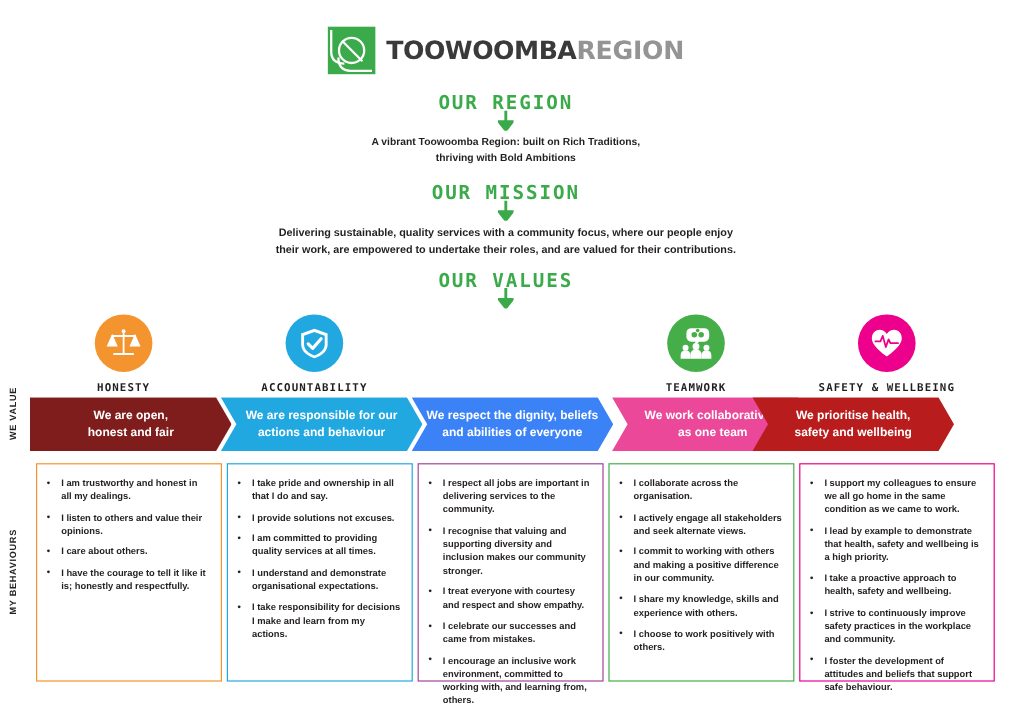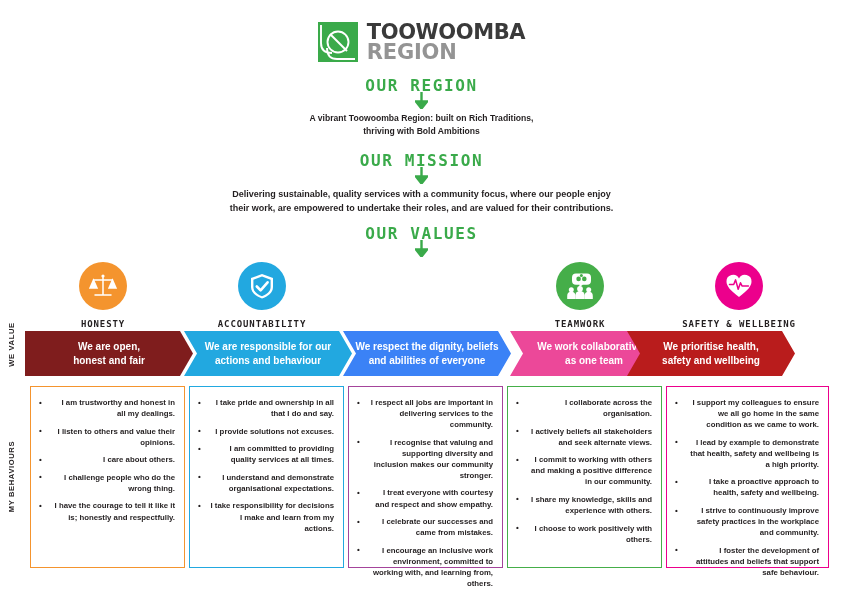--- a/index.html
+++ b/index.html
@@ -10,21 +10,21 @@
     overflow: hidden;
   }
   .page { position: relative; width: 843px; height: 596px; }
 
   
   .logo-wrap {
     position: absolute; left: 0; top: 22px; width: 843px;
     display: flex; justify-content: center; align-items: center; gap: 9px;
   }
   .logo-mark { width: 40px; height: 40px; flex: 0 0 auto; }
-  .logo-text { display: flex; flex-direction: column; line-height: 0.96; }
+  .logo-text { display: flex; flex-direction: row; line-height: 0.96; }
   .logo-l1 {
     font-size: 21px; font-weight: bold; color: #3a3a3a;
     letter-spacing: -0.4px; font-family: "DejaVu Sans", sans-serif;
   }
   .logo-l2 {
     font-size: 21px; font-weight: bold; color: #949494;
     letter-spacing: -0.2px; font-family: "DejaVu Sans", sans-serif;
   }
 
   
@@ -81,21 +81,21 @@
     clip-path: polygon(0 0, calc(100% - 13px) 0, 100% 50%, calc(100% - 13px) 100%, 0 100%, 13px 50%);
   }
   .banner.first { clip-path: polygon(0 0, calc(100% - 13px) 0, 100% 50%, calc(100% - 13px) 100%, 0 100%); }
 
   
   .bx {
     position: absolute; top: 386px; height: 182px;
     background: #fff; border: 1.3px solid #999;
     padding: 10px 9px 8px 7px;
   }
-  .bx ul { list-style: none; text-align: right; }
+  .bx ul { list-style: none; }
   .bx li {
     position: relative; padding-left: 13px; margin-bottom: 6.5px;
     font-size: 7.8px; line-height: 1.42; color: #231f20; font-weight: bold;
   }
   .bx li:before {
     content: "\2022"; position: absolute; left: 1px; top: -0.5px;
     font-size: 8px; color: #231f20;
   }
 </style>
 </head>
@@ -211,21 +211,20 @@
     <div class="banner" style="left:343px; width:168px; background:#3b82f6">We respect the dignity, beliefs<br>and abilities of everyone</div>
     <div class="banner" style="left:510px; width:168px; background:#ec4899">We work collaboratively<br>as one team</div>
     <div class="banner" style="left:627px; width:168px; background:#b91c1c">We prioritise health,<br>safety and wellbeing</div>
   </div>
 
   <div class="bx" style="left:30px;  width:155px; border-color:#f4942e">
     <ul>
         <li>I am trustworthy and honest in all my dealings.</li>
         <li>I listen to others and value their opinions.</li>
         <li>I care about others.</li>
-        <li>I challenge people who do the wrong thing.</li>
         <li>I have the courage to tell it like it is; honestly and respectfully.</li>
       </ul>
   </div>
   <div class="bx" style="left:189px; width:155px; border-color:#22a8e0">
     <ul>
         <li>I take pride and ownership in all that I do and say.</li>
         <li>I provide solutions not excuses.</li>
         <li>I am committed to providing quality services at all times.</li>
         <li>I understand and demonstrate organisational expectations.</li>
         <li>I take responsibility for decisions I make and learn from my actions.</li>
@@ -236,21 +235,21 @@
         <li>I respect all jobs are important in delivering services to the community.</li>
         <li>I recognise that valuing and supporting diversity and inclusion makes our community stronger.</li>
         <li>I treat everyone with courtesy and respect and show empathy.</li>
         <li>I celebrate our successes and came from mistakes.</li>
         <li>I encourage an inclusive work environment, committed to working with, and learning from, others.</li>
       </ul>
   </div>
   <div class="bx" style="left:507px; width:155px; border-color:#45ae49">
     <ul>
         <li>I collaborate across the organisation.</li>
-        <li>I actively beliefs all stakeholders and seek alternate views.</li>
+        <li>I actively engage all stakeholders and seek alternate views.</li>
         <li>I commit to working with others and making a positive difference in our community.</li>
         <li>I share my knowledge, skills and experience with others.</li>
         <li>I choose to work positively with others.</li>
       </ul>
   </div>
   <div class="bx" style="left:666px; width:163px; border-color:#ec008c">
     <ul>
         <li>I support my colleagues to ensure we all go home in the same condition as we came to work.</li>
         <li>I lead by example to demonstrate that health, safety and wellbeing is a high priority.</li>
         <li>I take a proactive approach to health, safety and wellbeing.</li>

